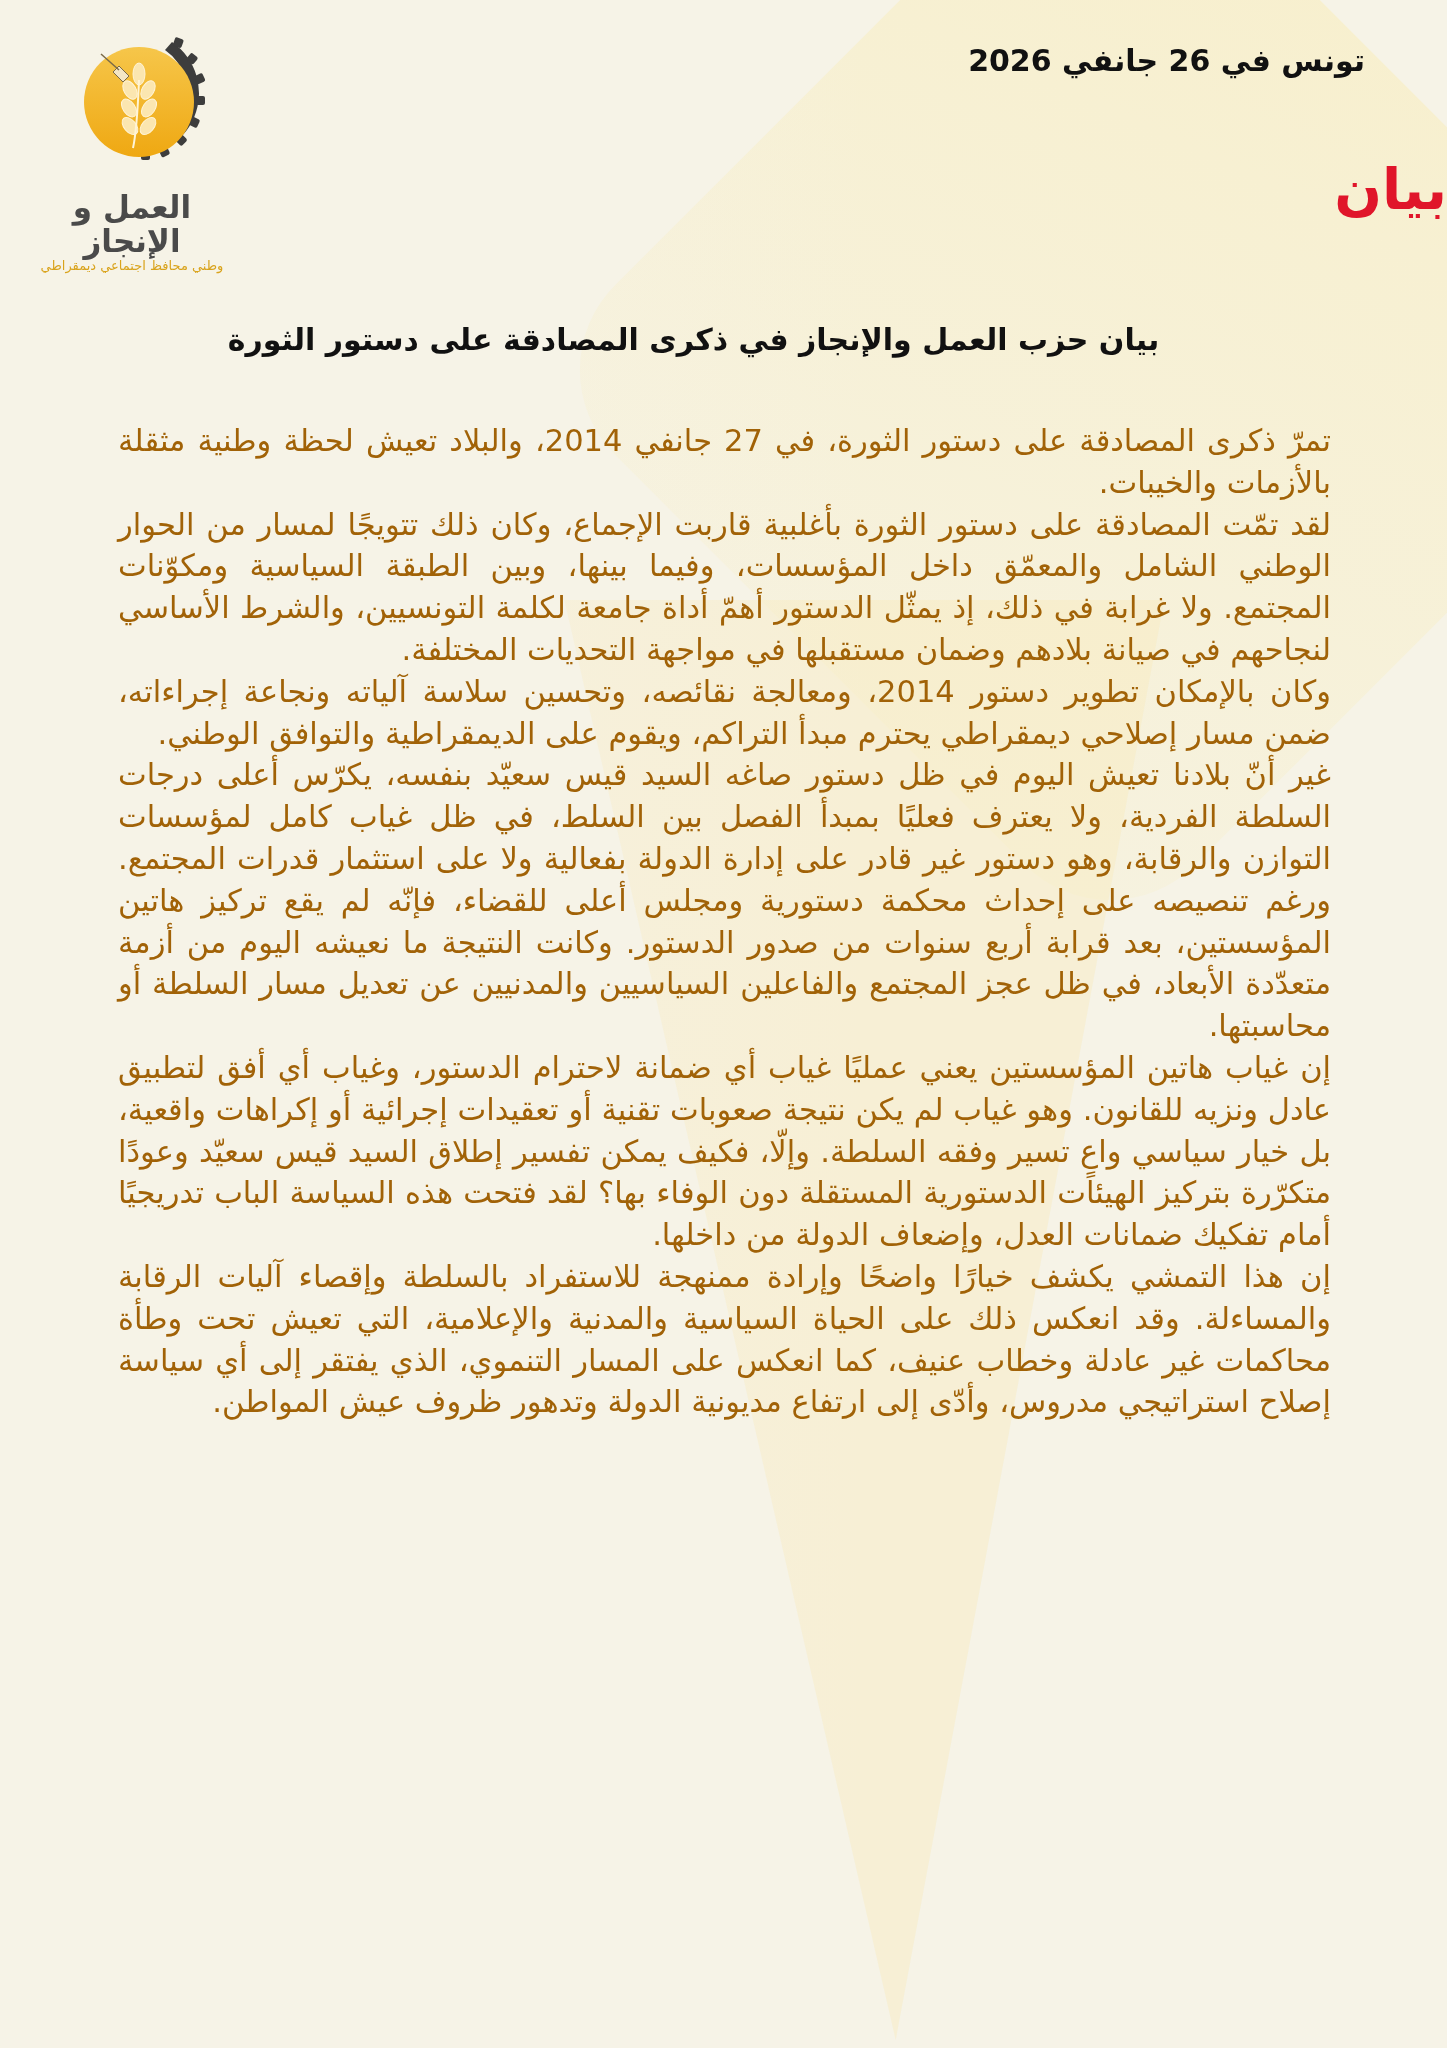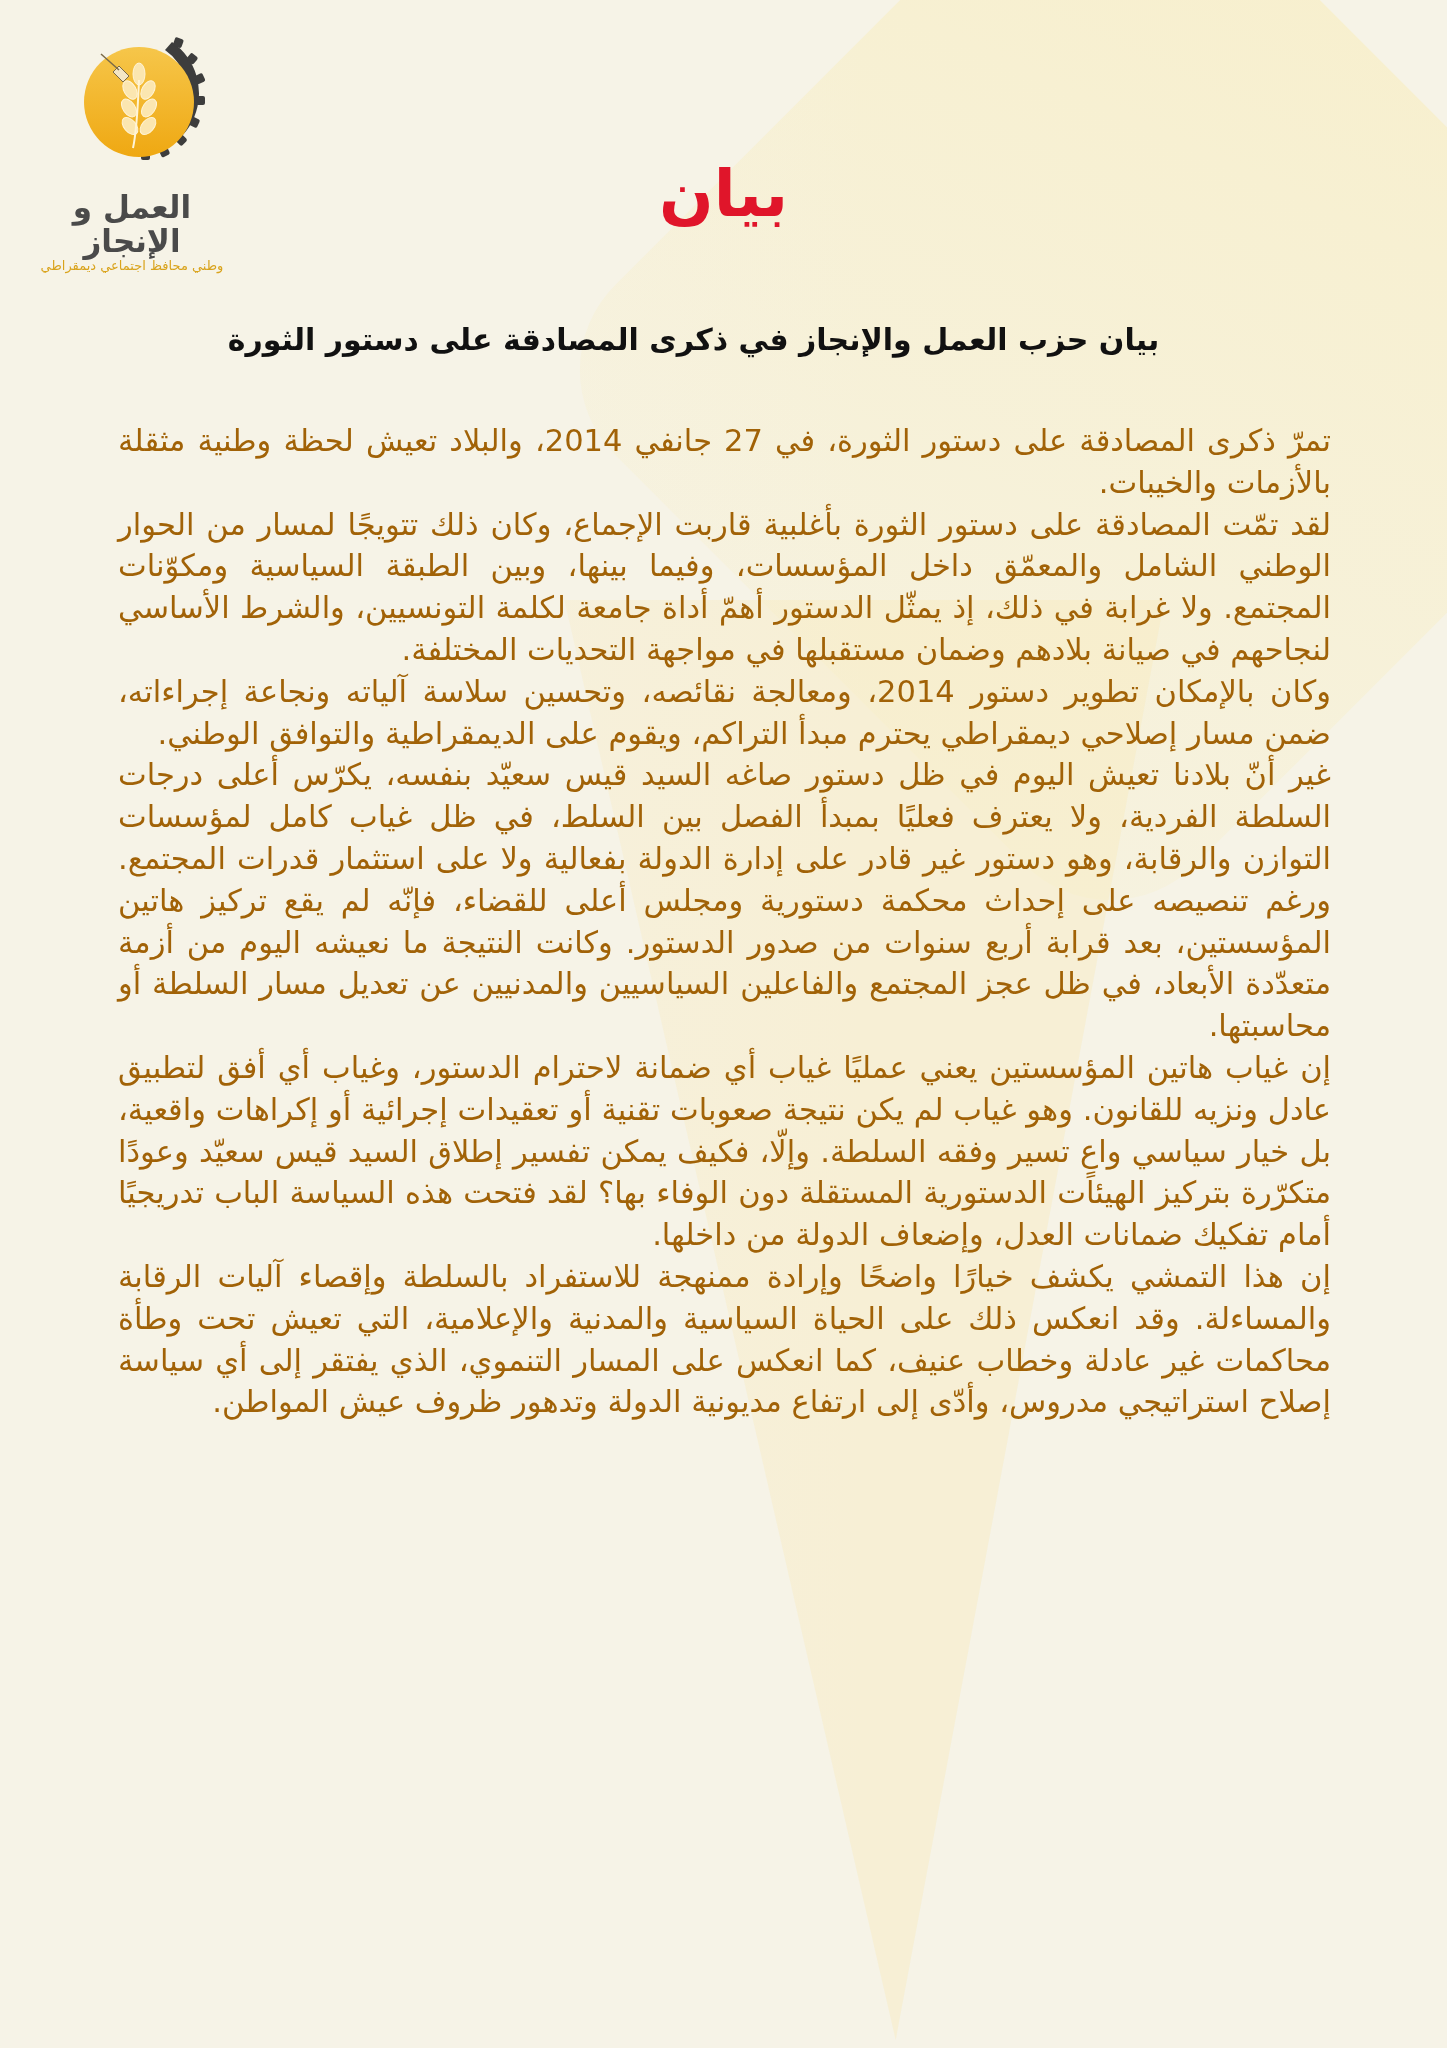--- a/index.html
+++ b/index.html
@@ -94,25 +94,25 @@
       line-height: 42px;
       color: #111;
     }
 
     
     .main-title {
       position: absolute;
       left: 0;
       right: 0;
       top: 162px;
-      text-align: center;
-      direction: rtl;
-      font-family: "DejaVu Sans", sans-serif;
-      font-weight: bold;
-      font-size: 64px;
+      text-align: right;
+      direction: rtl;
+      font-family: "DejaVu Sans", sans-serif;
+      font-weight: bold;
+      font-size: 56px;
       color: #e0152a;
       line-height: 1;
     }
 
     
     .subtitle {
       position: absolute;
       left: 0;
       right: 0;
       top: 322px;
@@ -188,20 +188,21 @@
         <ellipse cx="91" cy="96" rx="6" ry="10" transform="rotate(40 91 96)"></ellipse>
       </g>
       <path d="M82 50 Q80 100 76 118" stroke="#fff4d6" stroke-width="2" fill="none"></path>
     </svg>
   </div>
   <div class="logo-name">العمل و الإنجاز</div>
   <div class="logo-tagline">وطني محافظ اجتماعي ديمقراطي</div>
 </div>
 
 <div class="date-block">
+  <div>تونس في 26 جانفي 2026</div>
 </div>
 
 <div class="main-title">بيان</div>
 
 <div class="subtitle">بيان حزب العمل والإنجاز في ذكرى المصادقة على دستور الثورة</div>
 
 <div class="body-text">
   <p>تمرّ ذكرى المصادقة على دستور الثورة، في 27 جانفي 2014، والبلاد تعيش لحظة وطنية مثقلة بالأزمات والخيبات.</p>
   <p>لقد تمّت المصادقة على دستور الثورة بأغلبية قاربت الإجماع، وكان ذلك تتويجًا لمسار من الحوار الوطني الشامل والمعمّق داخل المؤسسات، وفيما بينها، وبين الطبقة السياسية ومكوّنات المجتمع. ولا غرابة في ذلك، إذ يمثّل الدستور أهمّ أداة جامعة لكلمة التونسيين، والشرط الأساسي لنجاحهم في صيانة بلادهم وضمان مستقبلها في مواجهة التحديات المختلفة.</p>
   <p>وكان بالإمكان تطوير دستور 2014، ومعالجة نقائصه، وتحسين سلاسة آلياته ونجاعة إجراءاته، ضمن مسار إصلاحي ديمقراطي يحترم مبدأ التراكم، ويقوم على الديمقراطية والتوافق الوطني.</p>

